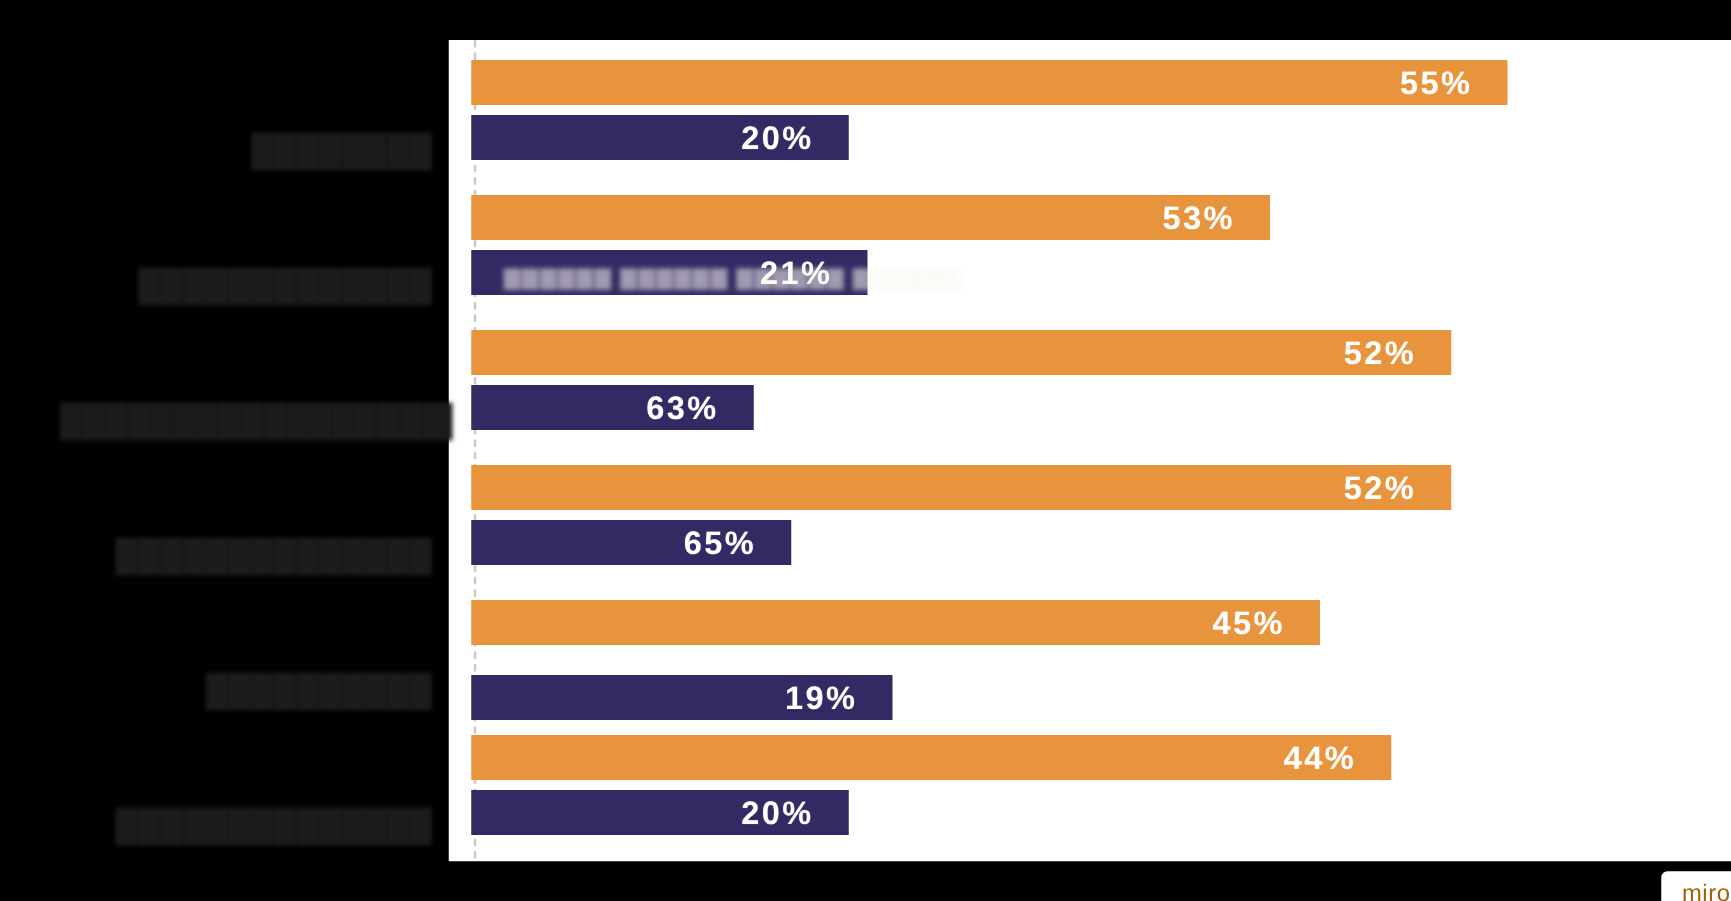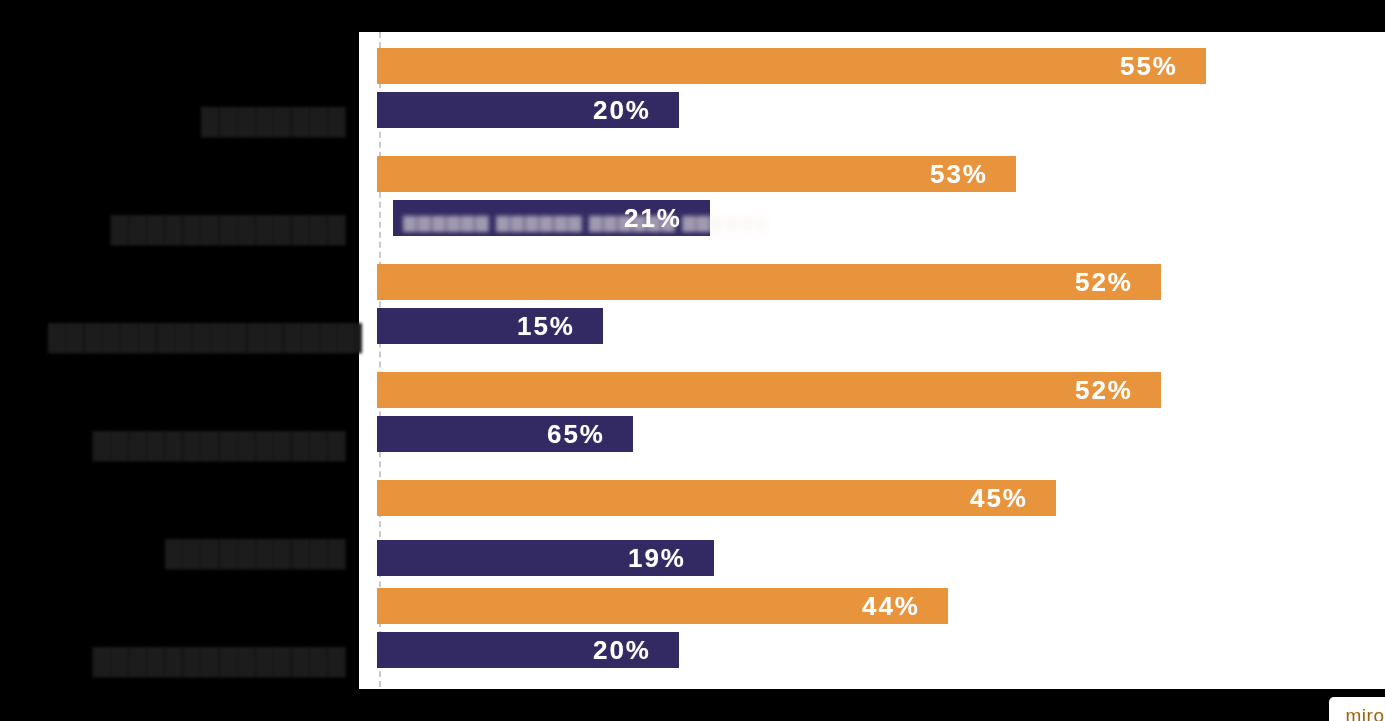--- a/index.html
+++ b/index.html
@@ -169,42 +169,42 @@
     <div id="bars-layer">
         <div class="bar orange" style="top: 16px; width: 829px;">
           <span class="bar-value">55%</span>
         </div>
         <div class="bar navy" style="top: 60px; width: 302px;">
           <span class="bar-value">20%</span>
         </div>
         <div class="bar orange" style="top: 124px; width: 639px;">
           <span class="bar-value">53%</span>
         </div>
-        <div class="bar navy" style="top: 168px; width: 317px; margin-left: 16px;">
+        <div class="bar navy" style="top: 168px; width: 317px;">
           <span class="bar-value">21%</span>
         </div>
         <div class="bar orange" style="top: 232px; width: 784px;">
           <span class="bar-value">52%</span>
         </div>
         <div class="bar navy" style="top: 276px; width: 226px;">
-          <span class="bar-value">15%</span>
+          <span class="bar-value">63%</span>
         </div>
         <div class="bar orange" style="top: 340px; width: 784px;">
           <span class="bar-value">52%</span>
         </div>
         <div class="bar navy" style="top: 384px; width: 256px;">
           <span class="bar-value">65%</span>
         </div>
         <div class="bar orange" style="top: 448px; width: 679px;">
           <span class="bar-value">45%</span>
         </div>
         <div class="bar navy" style="top: 508px; width: 337px;">
           <span class="bar-value">19%</span>
         </div>
-        <div class="bar orange" style="top: 556px; width: 571px;">
+        <div class="bar orange" style="top: 556px; width: 736px;">
           <span class="bar-value">44%</span>
         </div>
         <div class="bar navy" style="top: 600px; width: 302px;">
           <span class="bar-value">20%</span>
         </div>
       </div>
   </div>
 
   <div class="label-col" id="label-col">
       <div class="cat-label" style="top: 58px;">████████</div>

